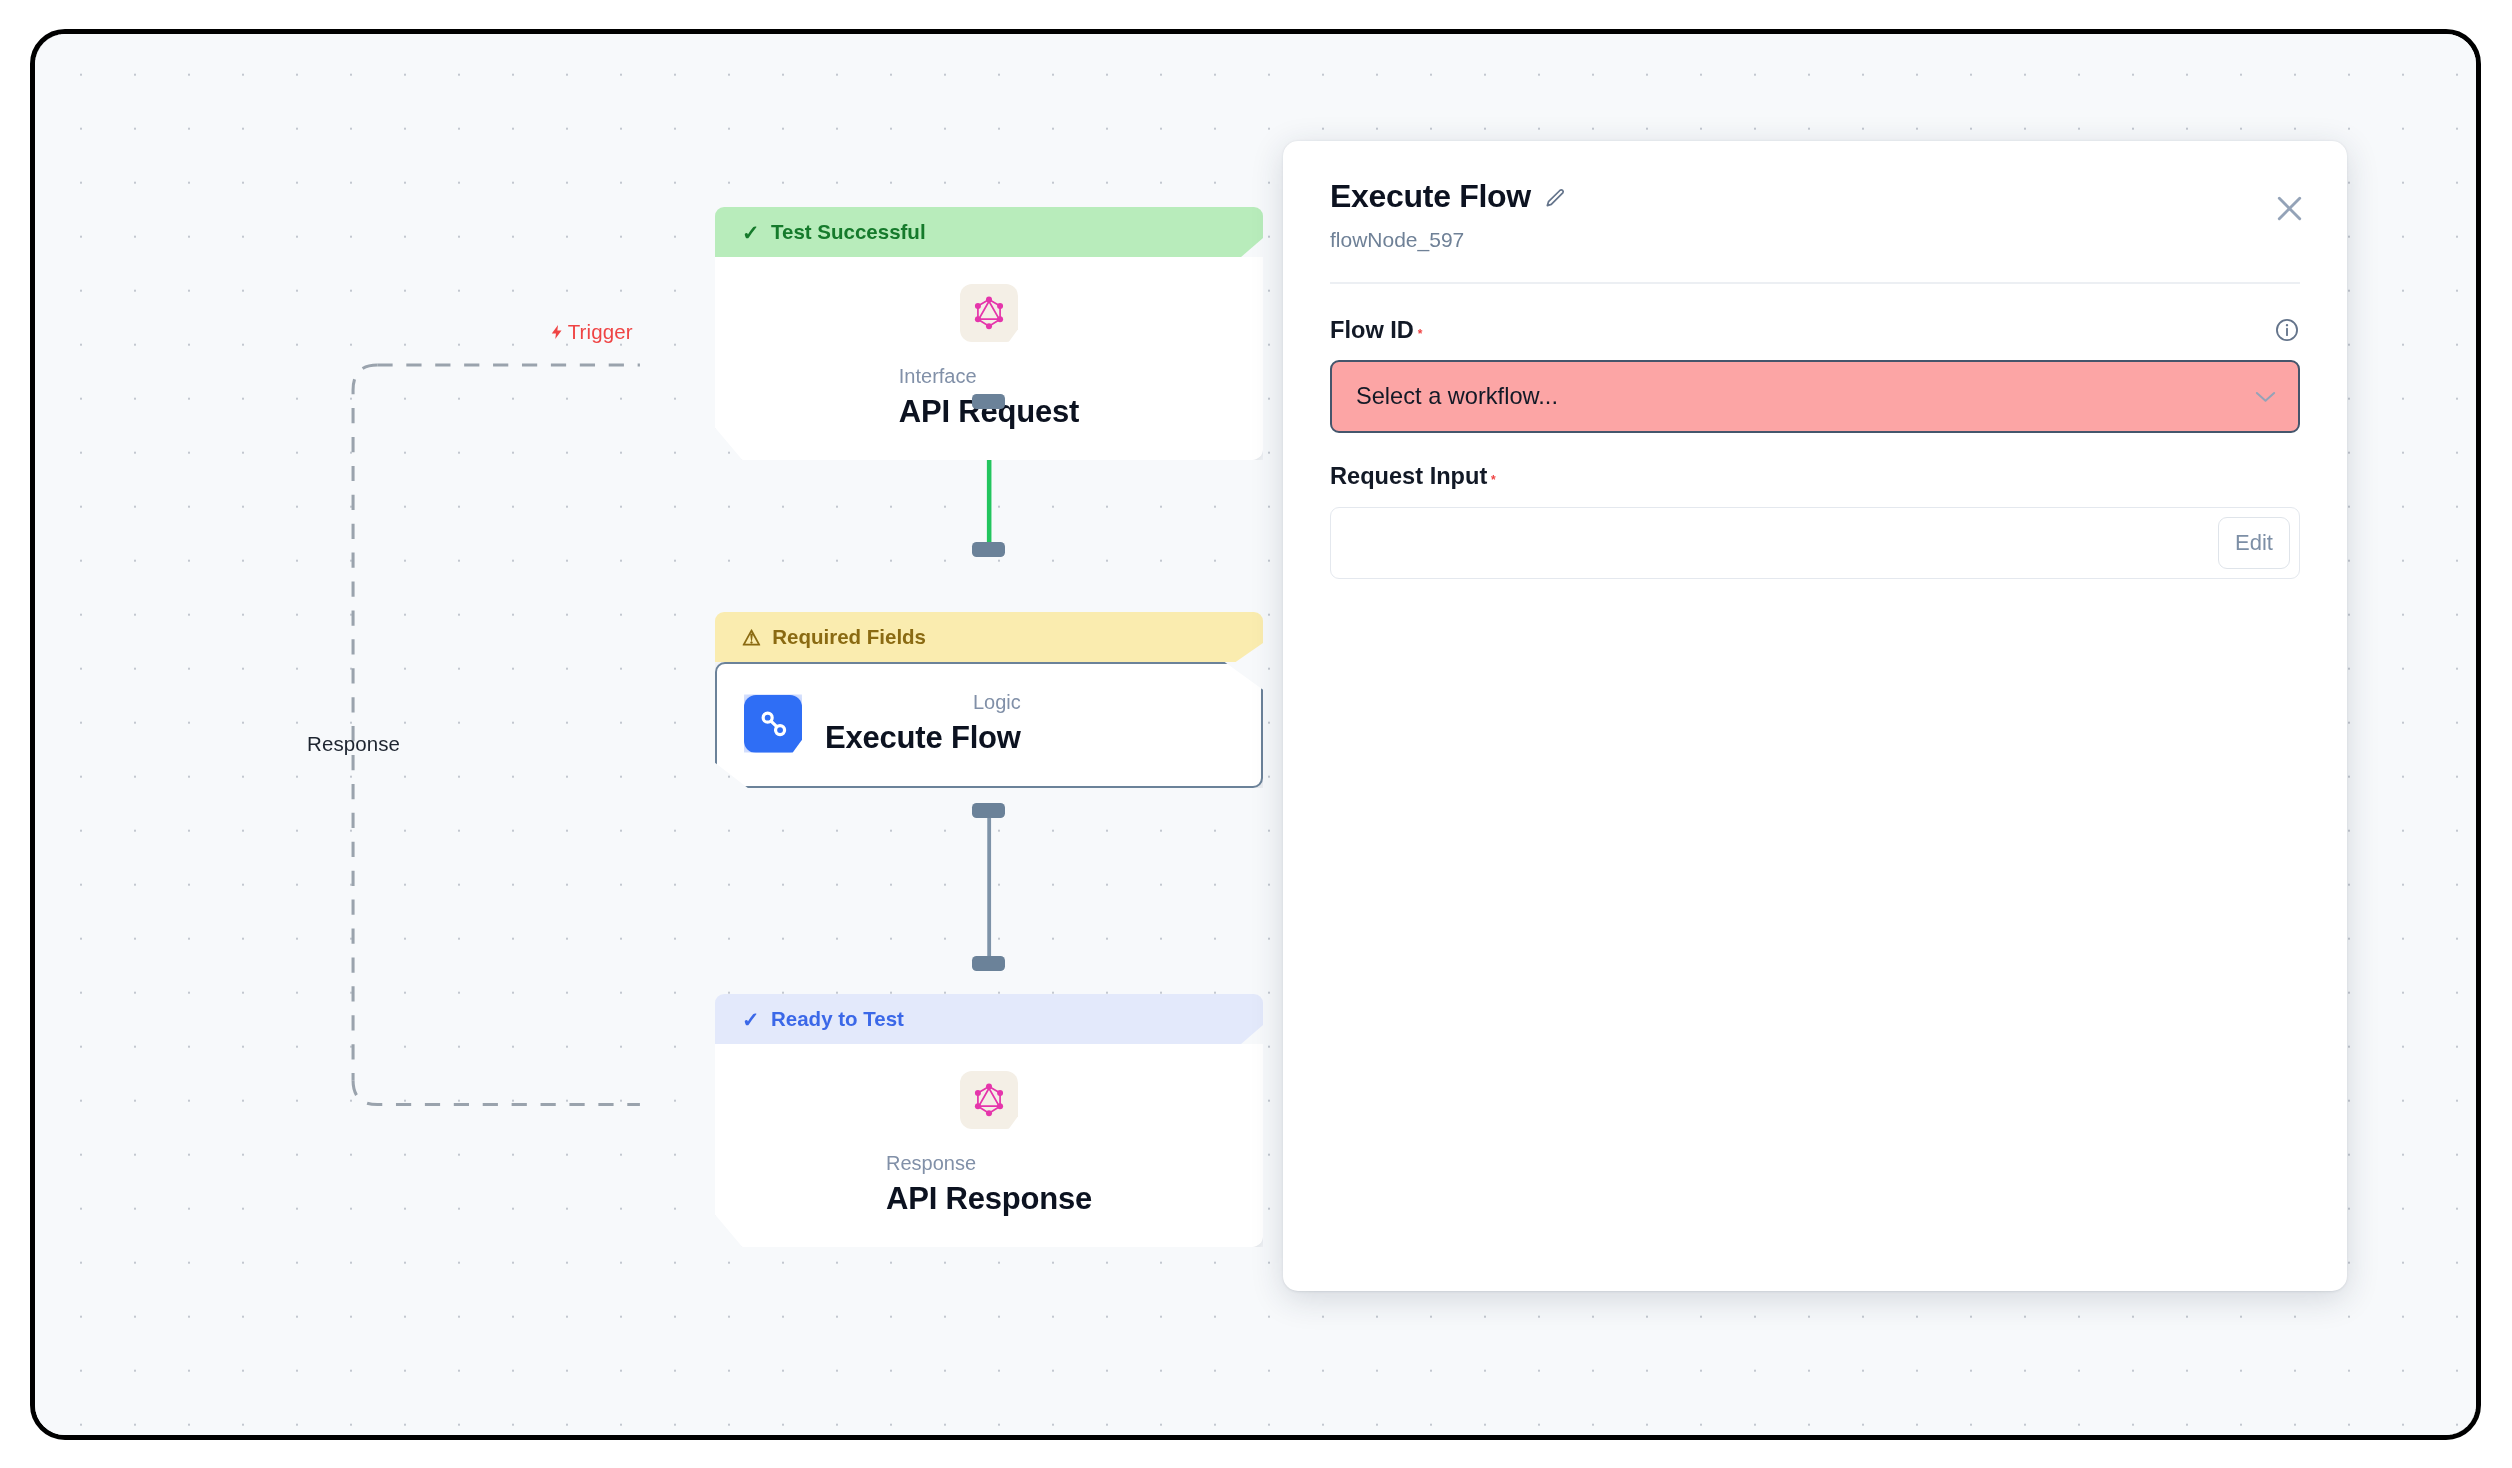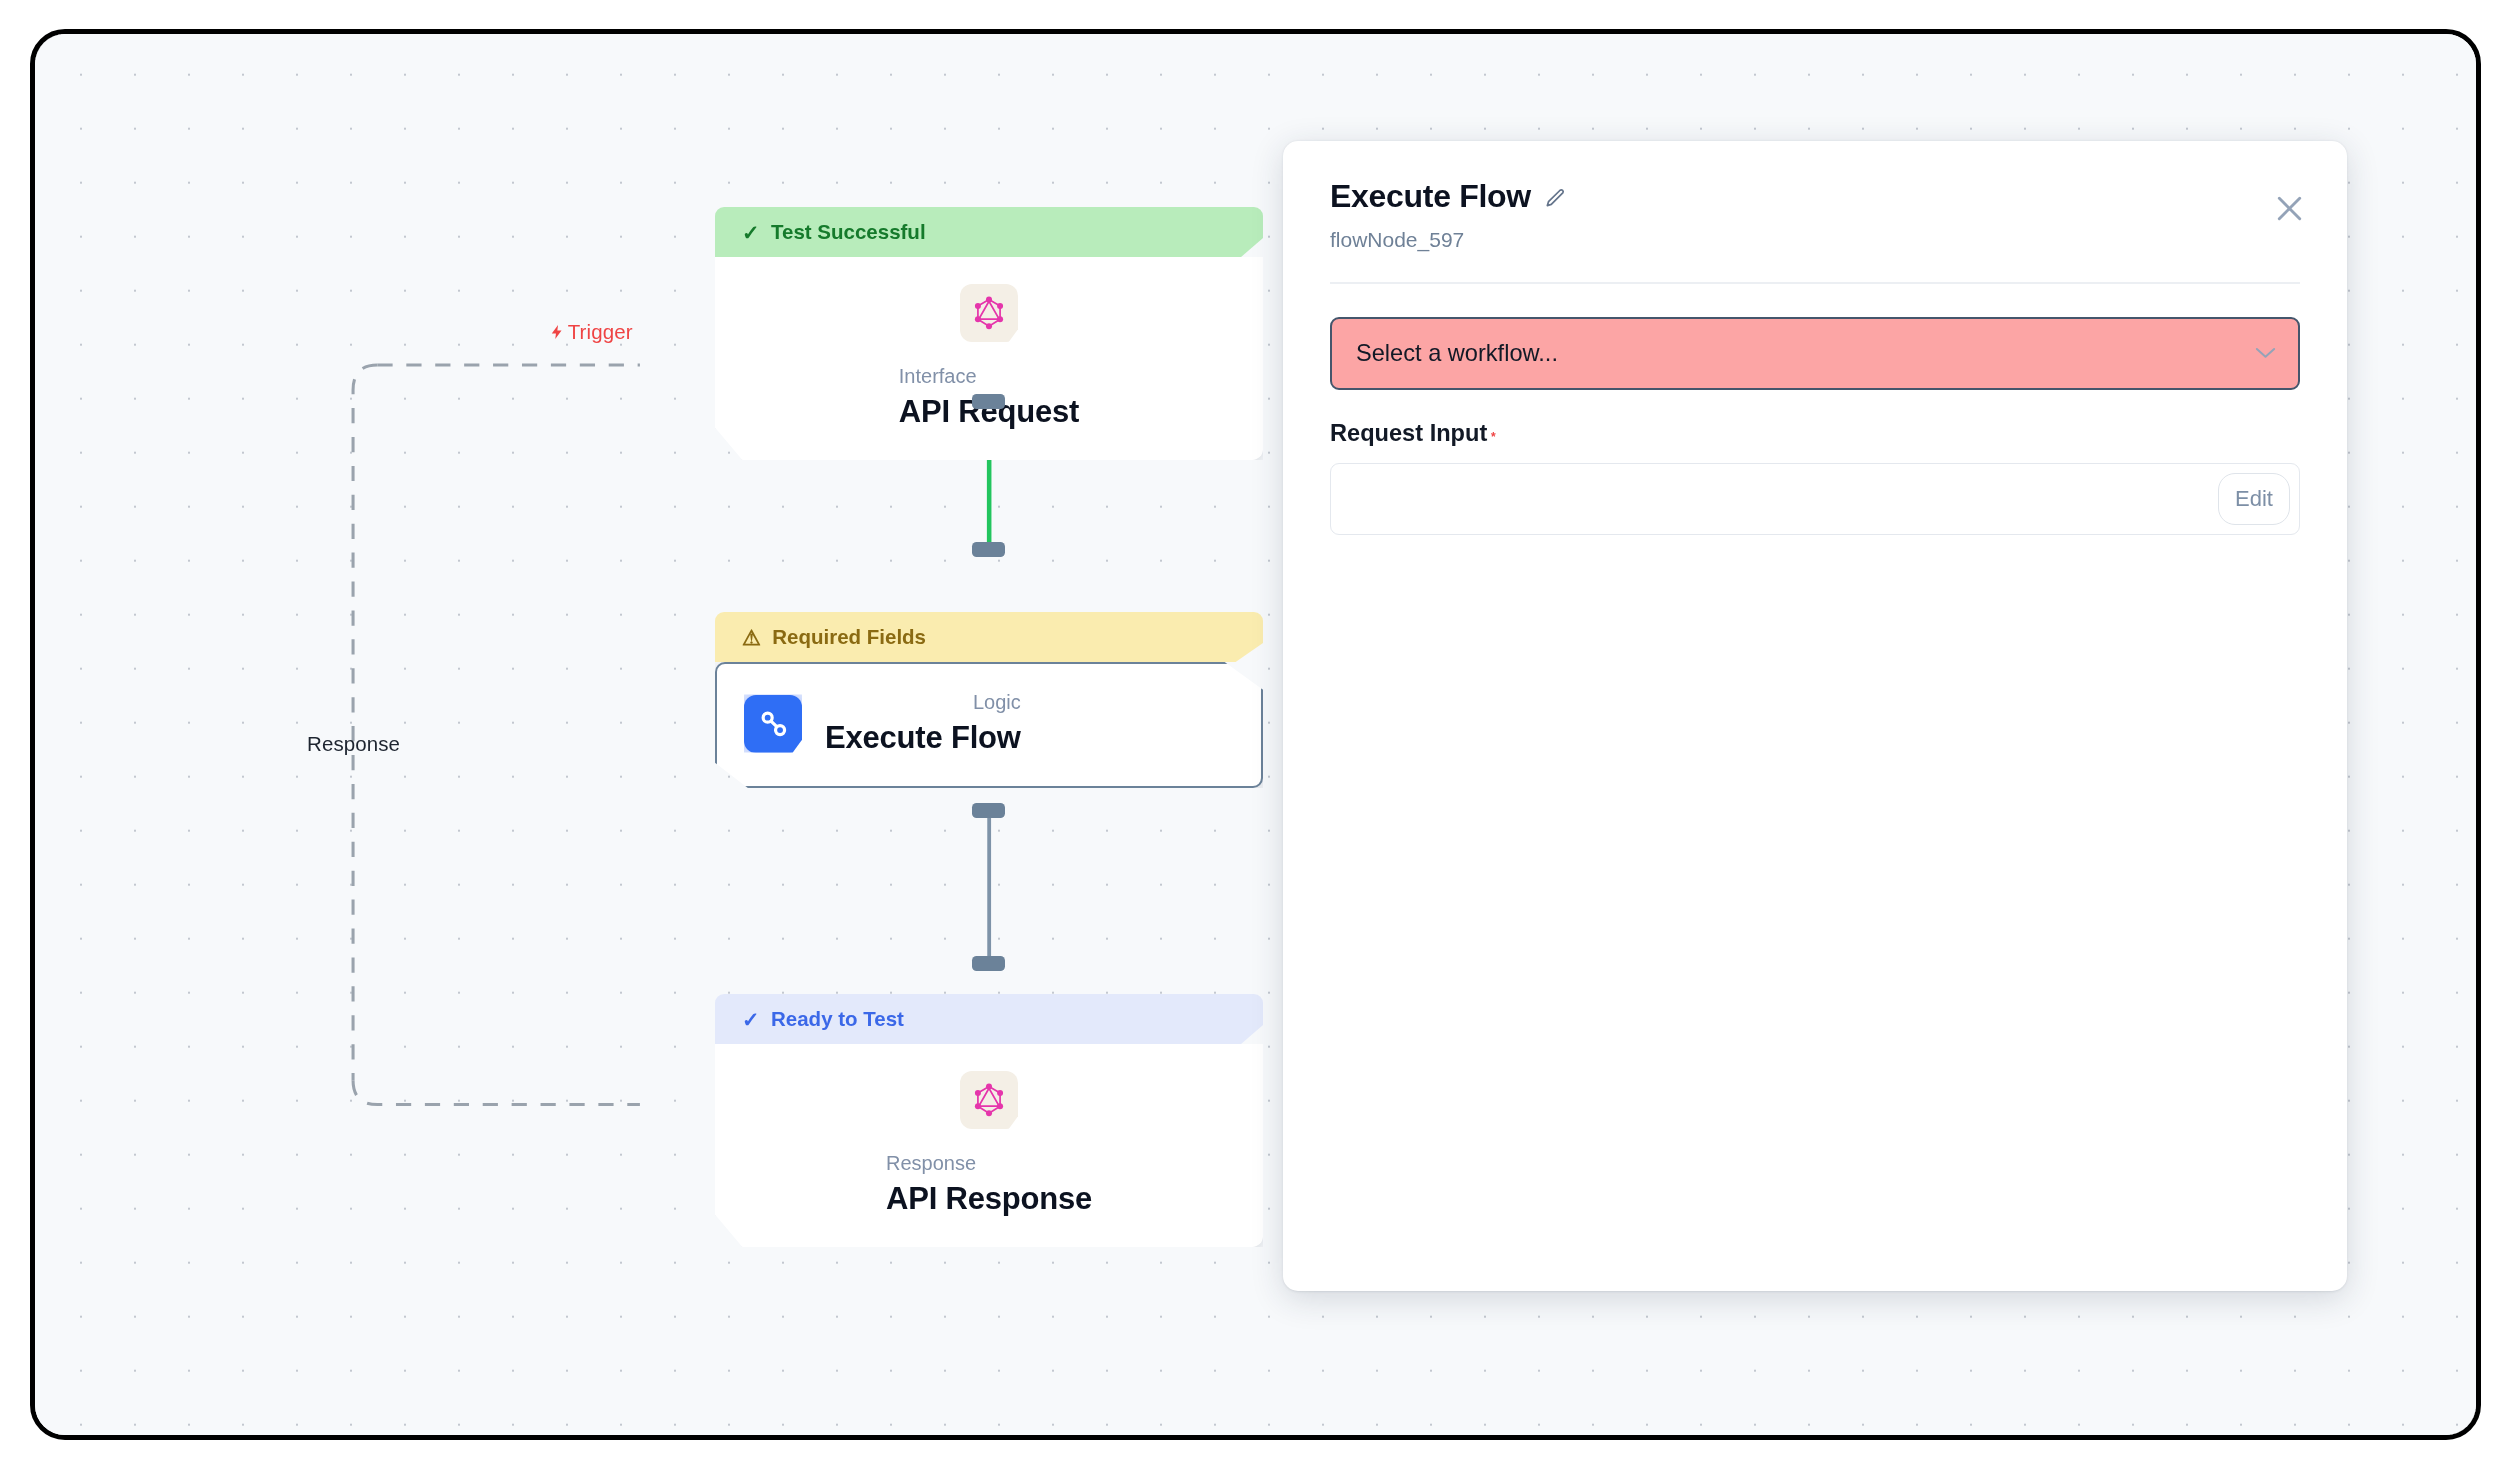--- a/index.html
+++ b/index.html
@@ -188,21 +188,21 @@
     border: 1.5px solid #e4e8ee;
     border-radius: 9px;
     background: #ffffff;
     display: flex; align-items: center; justify-content: flex-end;
     padding: 0 9px 0 20px;
   }
   .edit-btn {
     height: 52px;
     min-width: 72px;
     border: 1.5px solid #dfe4ea;
-    border-radius: 17px;
+    border-radius: 9px;
     background: #fff;
     color: #7d8fa6;
     font-size: 22px;
     font-family: "Liberation Sans", sans-serif;
     cursor: pointer;
     display: flex; align-items: center; justify-content: center;
   }
 </style>
 </head>
 <body>
@@ -327,20 +327,30 @@
         <svg class="panel-close" viewBox="0 0 24 24" fill="none" stroke="#94a3b8" stroke-width="2" stroke-linecap="round">
           <path d="M5 5 L19 19 M19 5 L5 19"></path>
         </svg>
       </div>
 
       <div class="panel-divider"></div>
 
       <div class="panel-body">
 
         <div class="field">
+          <div class="field-label-row">
+            <div>
+              <span class="field-label">Flow ID</span><span class="req">*</span>
+            </div>
+            <svg class="info-icon" viewBox="0 0 24 24" fill="none" stroke="#64748b" stroke-width="1.7">
+              <circle cx="12" cy="12" r="9.3"></circle>
+              <path d="M12 10.8 v6" stroke-linecap="round"></path>
+              <circle cx="12" cy="7.5" r="1.1" fill="#64748b" stroke="none"></circle>
+            </svg>
+          </div>
           <div class="select-box">
             <span class="select-value">Select a workflow...</span>
             <svg class="chev" viewBox="0 0 24 14" fill="none" stroke="#94a3b8" stroke-width="2.1" stroke-linecap="round" stroke-linejoin="round">
               <path d="M3 3 L12 11 L21 3"></path>
             </svg>
           </div>
         </div>
 
         <div class="field">
           <div class="field-label-row">

